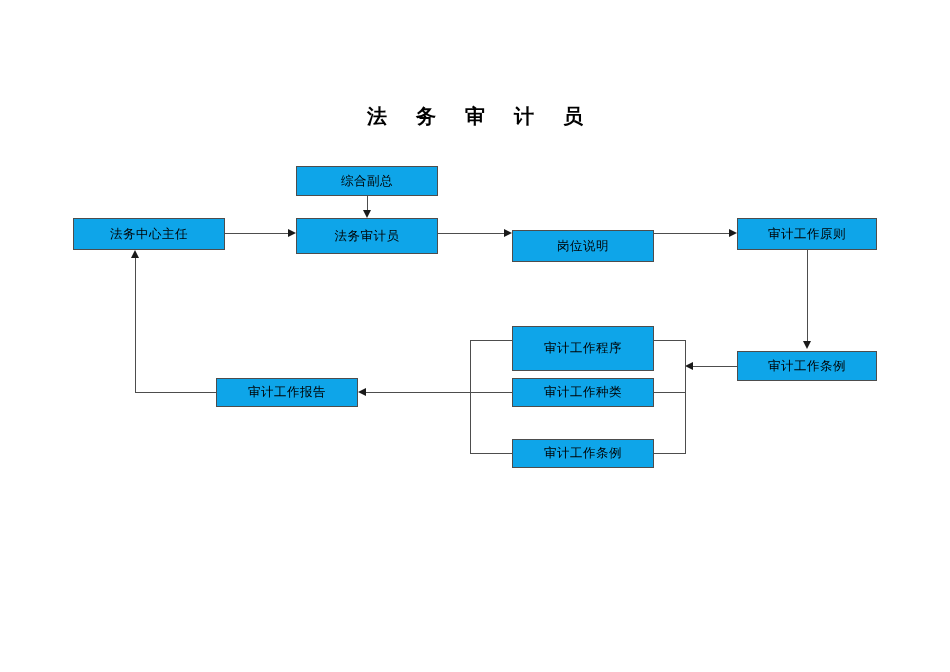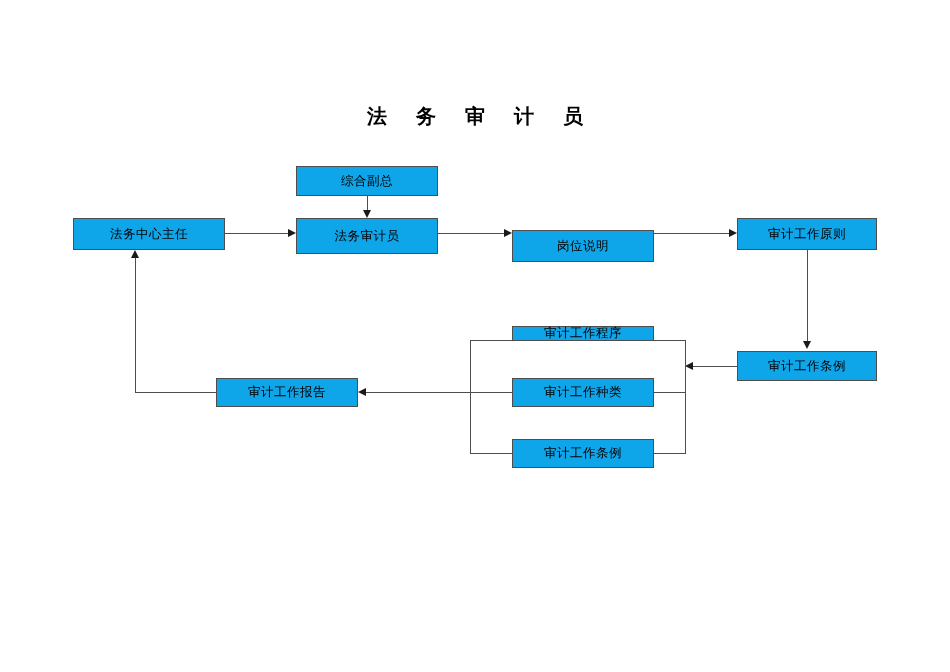--- a/index.html
+++ b/index.html
@@ -99,21 +99,21 @@
   </div>
 
   <div class="node" style="left:737px; top:218px; width:140px; height:32px;">
     <span>审计工作原则</span>
   </div>
 
   <div class="node" style="left:737px; top:351px; width:140px; height:30px;">
     <span>审计工作条例</span>
   </div>
 
-  <div class="node" style="left:512px; top:326px; width:142px; height:15px;">
+  <div class="node" style="left:512px; top:326px; width:142px; height:45px;">
     <span>审计工作程序</span>
   </div>
 
   <div class="node" style="left:512px; top:378px; width:142px; height:29px;">
     <span>审计工作种类</span>
   </div>
 
   <div class="node" style="left:512px; top:439px; width:142px; height:29px;">
     <span>审计工作条例</span>
   </div>

